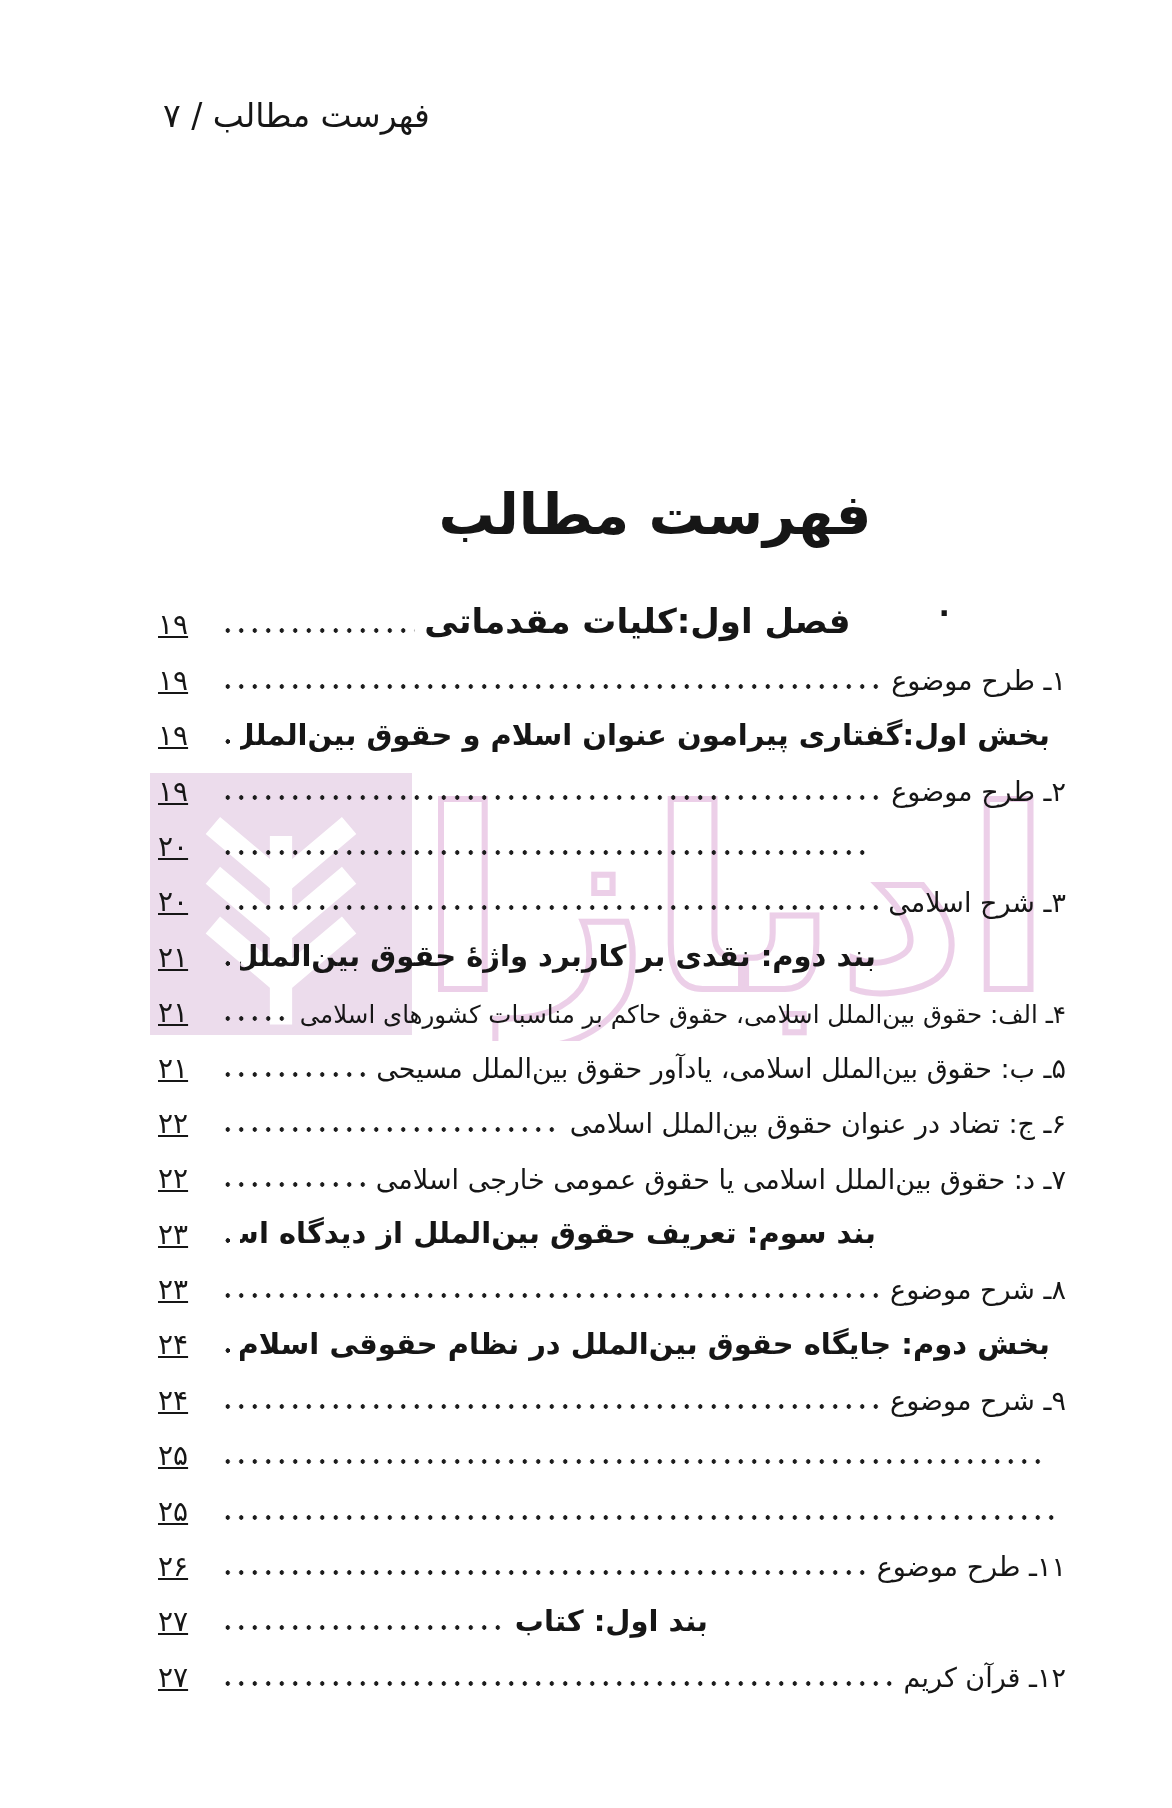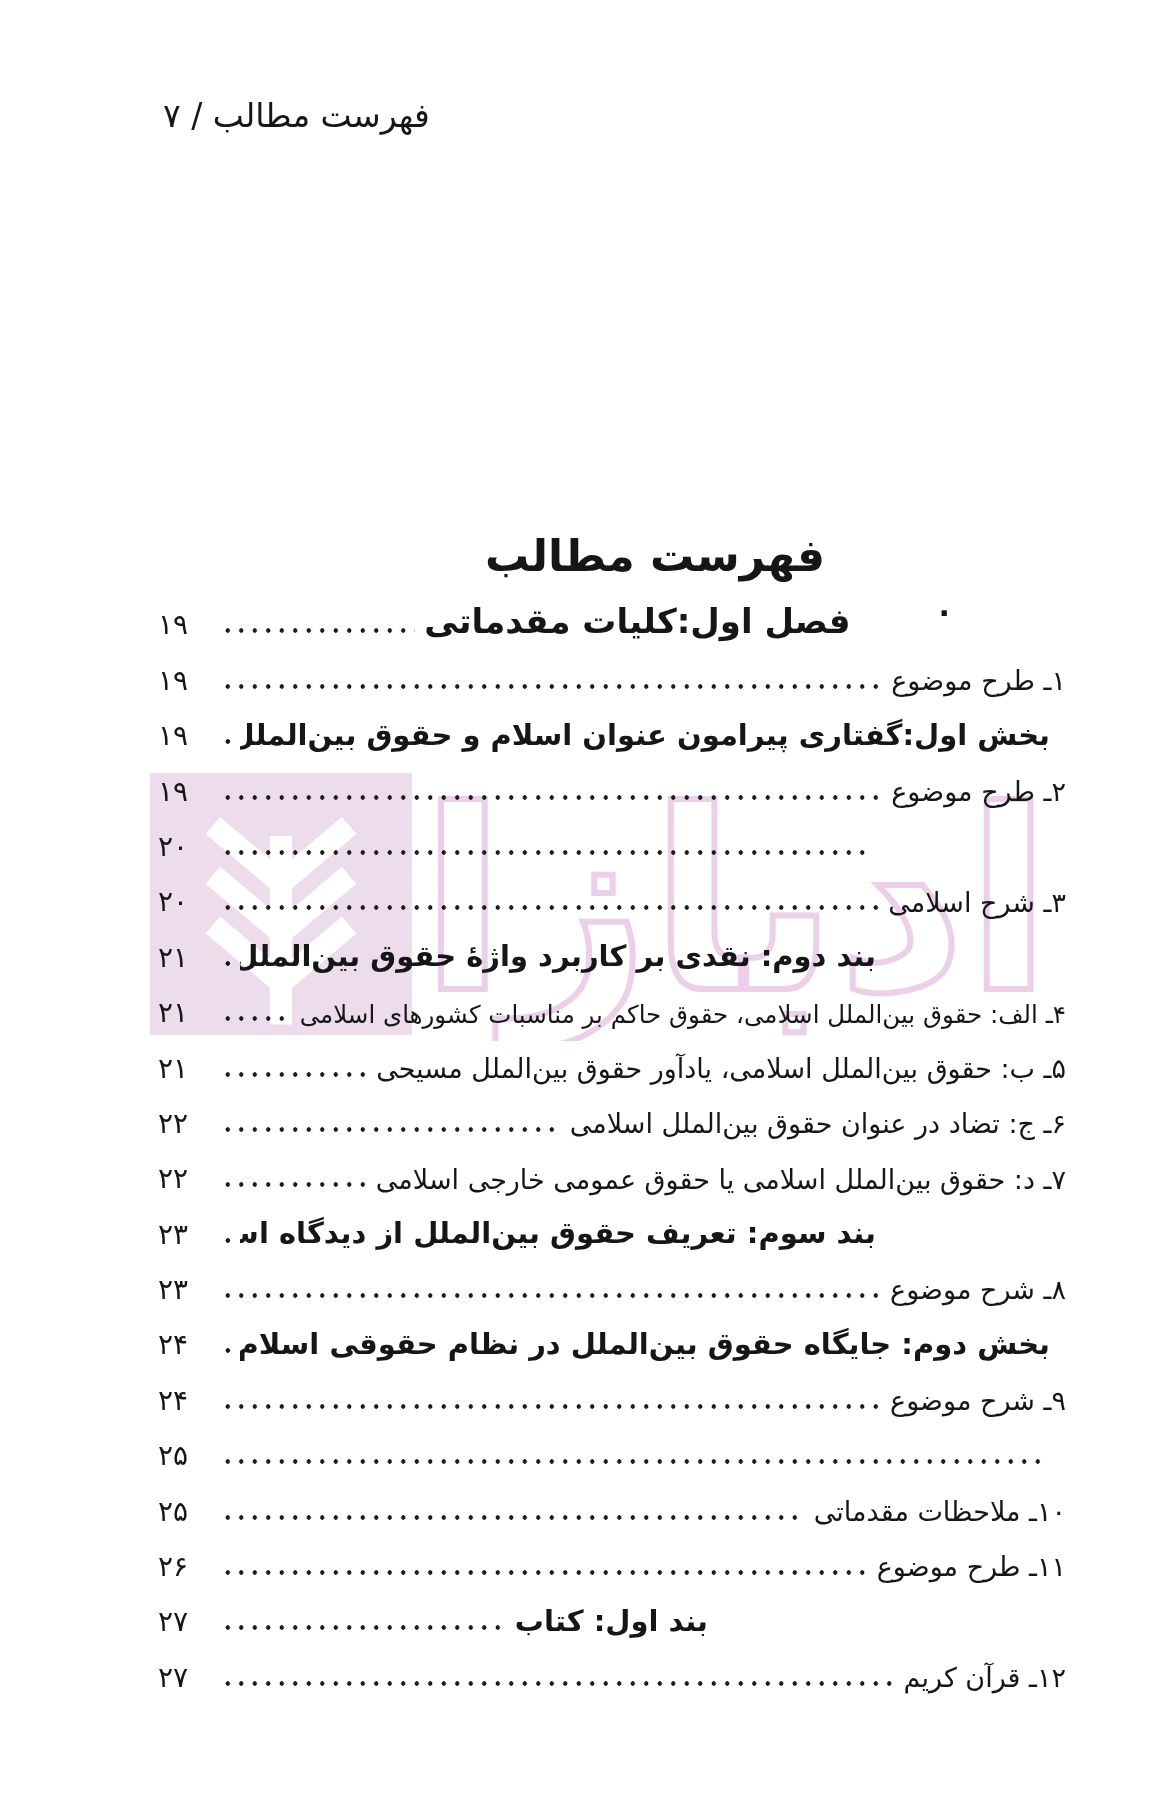--- a/index.html
+++ b/index.html
@@ -39,23 +39,22 @@
     direction:rtl;
     font-size:33px; line-height:1.2;
     letter-spacing:0.5px;
     text-align:center;
   }
 
   .main-title {
     position:absolute; top:482px; left:655px;
     transform:translateX(-50%);
     direction:rtl;
-    font-size:44px; font-weight:bold;
+    font-size:56px; font-weight:bold;
     white-space:nowrap;
-    margin-top:48px;
   }
 
   .toc {
     position:absolute; top:592px; left:158px; right:106px;
     direction:rtl;
   }
   .row { display:flex; align-items:flex-end; height:55.4px; }
   .toc-text {
     flex:0 1 auto;
     white-space:nowrap; overflow:hidden;
@@ -82,20 +81,21 @@
     background-size:13.5px 5px;
     background-repeat:repeat-x;
     background-position:left bottom;
   }
   .pagenum {
     flex:0 0 auto;
     width:54px;
     text-align:left;
     font-size:28px; line-height:1.25;
     padding-bottom:5px;
+    text-decoration:underline;
   }
 </style>
 </head>
 <body>
 
 <div class="page">
 
   <div class="watermark">
     <div class="wm-block">
       <svg viewBox="0 0 100 100" preserveAspectRatio="none">
@@ -188,21 +188,20 @@
         <div class="row item">
           <span class="toc-text">۹ـ شرح موضوع</span>
           <span class="leader"></span>
           <span class="pagenum">۲۴</span>
         </div>
         <div class="row bold bakhsh">
           <span class="leader"></span>
           <span class="pagenum">۲۵</span>
         </div>
         <div class="row item">
-          <span class="toc-text">۱۰ـ ملاحظات مقدماتی</span>
           <span class="leader"></span>
           <span class="pagenum">۲۵</span>
         </div>
         <div class="row item">
           <span class="toc-text">۱۱ـ طرح موضوع</span>
           <span class="leader"></span>
           <span class="pagenum">۲۶</span>
         </div>
         <div class="row bold band-center">
           <span class="toc-text">بند اول: کتاب</span>

